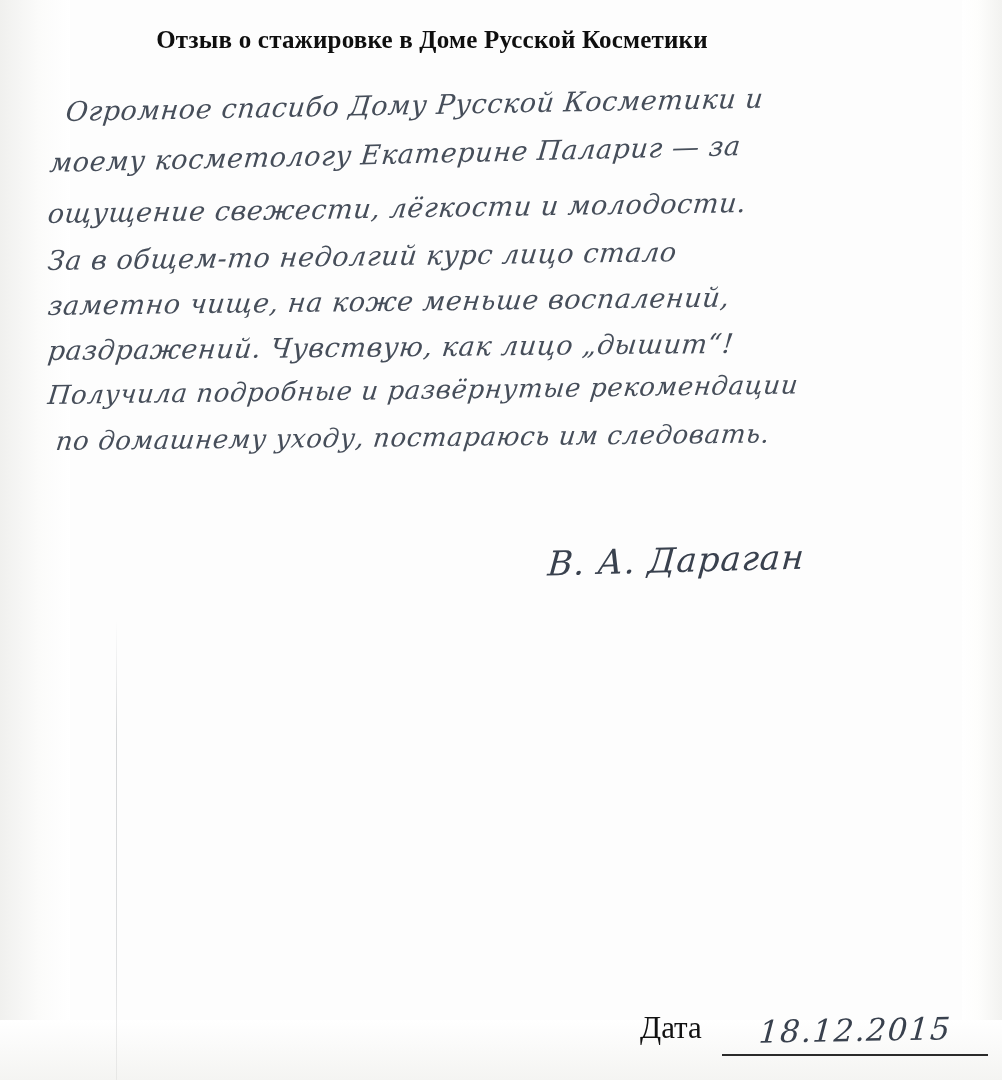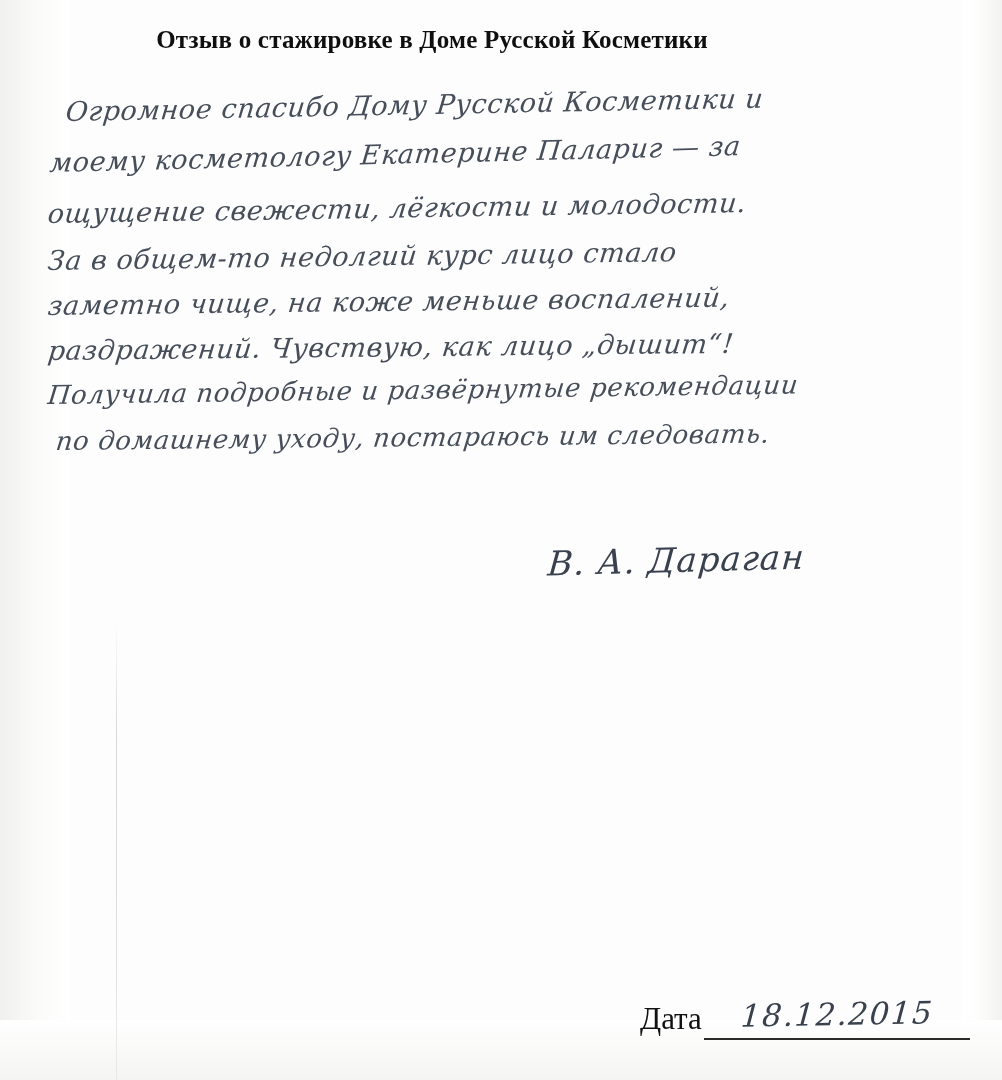--- a/index.html
+++ b/index.html
@@ -105,24 +105,24 @@
     font-size: 34px;
     letter-spacing: 1px;
     color: #39414e;
     transform: rotate(-1.5deg) skewX(-6deg);
     white-space: nowrap;
   }
 
   .date-row {
     position: absolute;
     left: 640px;
-    bottom: 40px;
+    bottom: 24px;
     display: flex;
-    align-items: center;
-    gap: 2px;
+    align-items: flex-start;
+    gap: 20px;
   }
   .date-label {
     font-family: "Liberation Serif", serif;
     font-size: 31px;
     color: #111111;
     line-height: 1;
   }
   .date-value-wrap {
     position: relative;
     padding: 0 8px 6px 8px;

